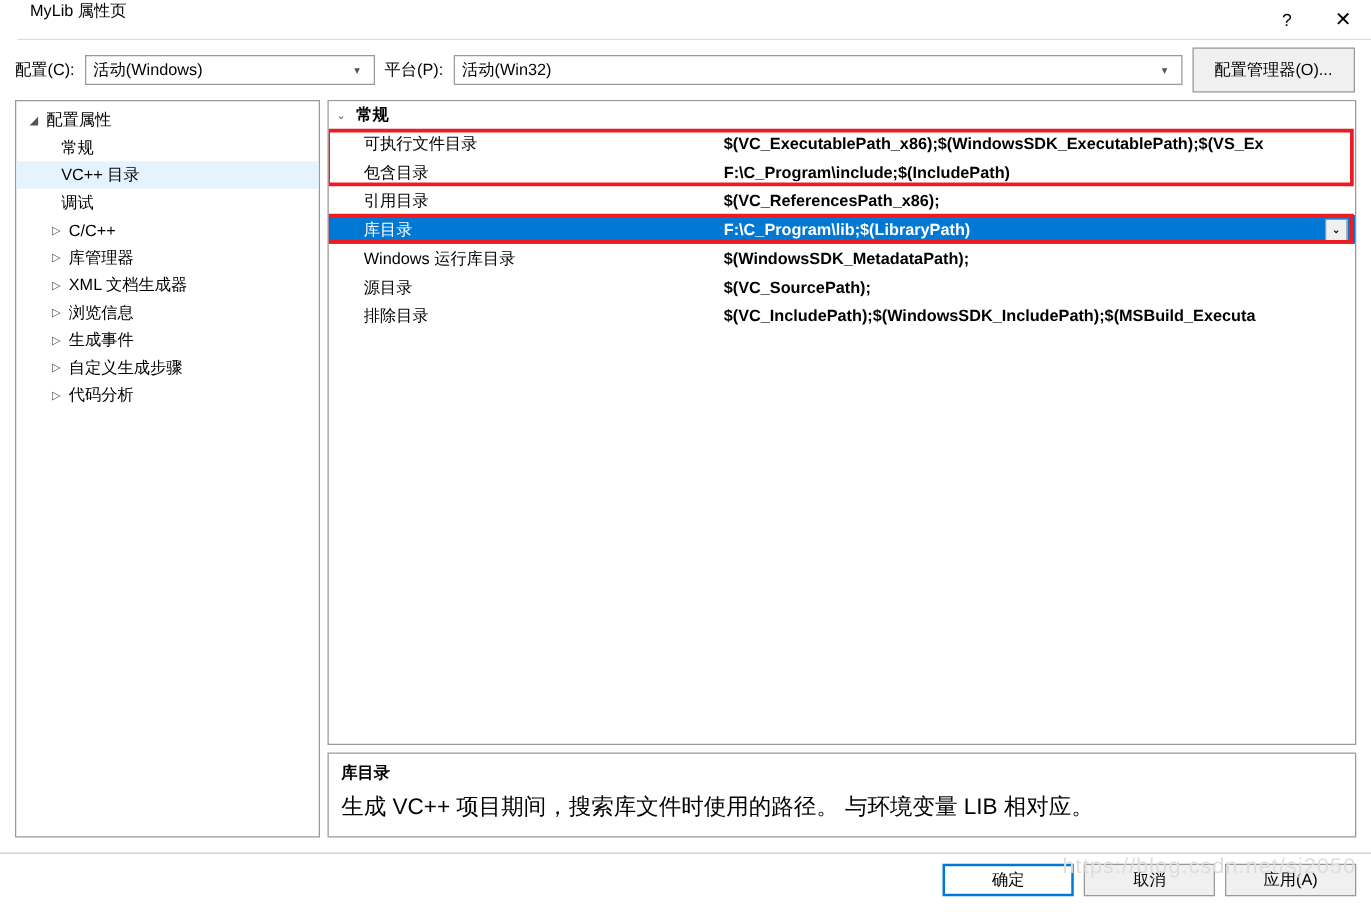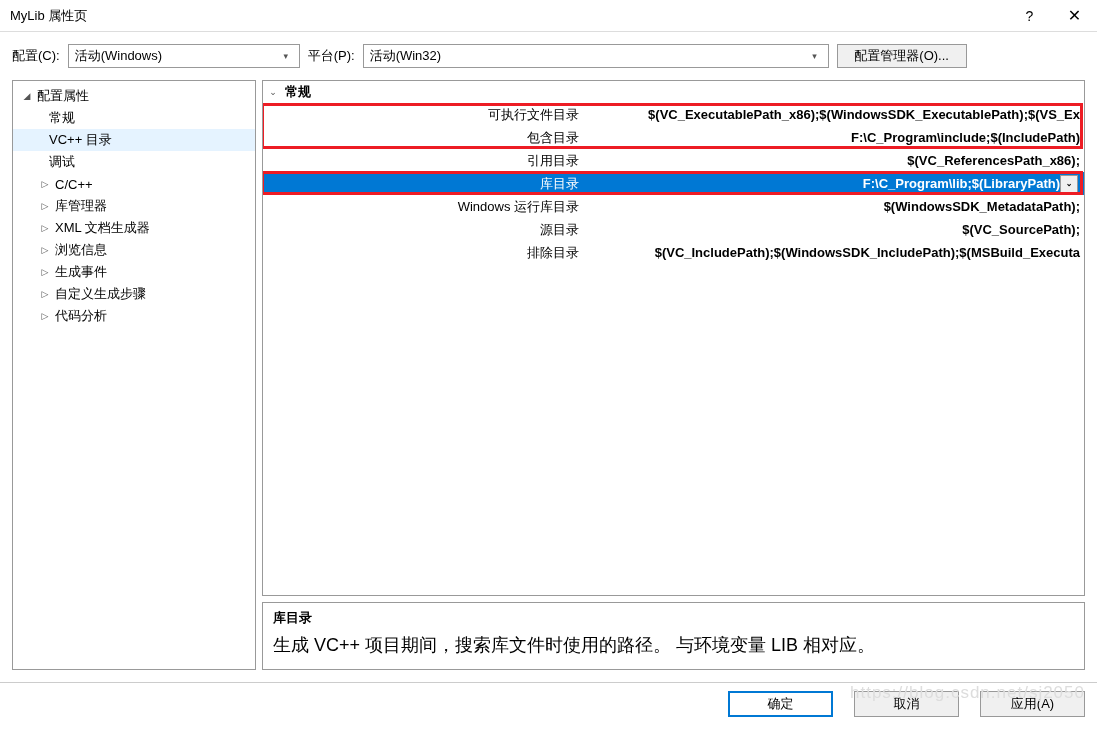--- a/index.html
+++ b/index.html
@@ -1,65 +1,65 @@
 <!DOCTYPE html>
 <html><head>
   <meta charset="utf-8">
   <style>
     * { box-sizing: border-box; margin: 0; padding: 0; }
     body { font-family: "Microsoft YaHei", "Segoe UI", sans-serif; font-size: 12px; background: #fff; color: #000; width: 1097px; height: 737px; overflow: hidden; }
     
-    .titlebar { height: 32px; display: flex; align-items: center; padding-left: 10px; border-bottom: 1px solid #ddd; }
+    .titlebar { height: 32px; display: flex; align-items: flex-start; padding-left: 10px; border-bottom: 1px solid #ddd; margin-left: 14px; }
     .titlebar-title { flex: 1; font-size: 13px; }
     .titlebar-btn { width: 45px; height: 32px; display: flex; align-items: center; justify-content: center; font-size: 14px; cursor: default; }
     .titlebar-btn.close { font-size: 16px; }
     
     .toolbar { height: 48px; display: flex; align-items: center; padding: 0 12px; gap: 8px; }
     .toolbar label { font-size: 13px; }
     .dropdown { height: 24px; border: 1px solid #999; background: #fff; display: flex; align-items: center; padding: 0 6px; position: relative; }
     .dropdown.config { width: 232px; }
-    .dropdown.platform { width: 466px; justify-content: center; }
+    .dropdown.platform { width: 583px; justify-content: center; }
     .dropdown-text { flex: 1; font-size: 13px; }
     .dropdown-arrow { width: 14px; text-align: center; font-size: 9px; color: #555; }
-    .btn { height: 24px; padding: 0 10px; border: 1px solid #999; background: #f0f0f0; font-size: 13px; display: flex; align-items: center; justify-content: center; }
+    .btn { height: 36px; padding: 0 10px; border: 1px solid #999; background: #f0f0f0; font-size: 13px; display: flex; align-items: center; justify-content: center; }
     .btn.config-mgr { width: 130px; }
     
     .main { display: flex; height: 602px; padding: 0 12px 12px 12px; gap: 6px; }
     
     .tree-panel { width: 244px; border: 1px solid #999; padding: 4px 0; overflow: hidden; }
     .tree-item { height: 22px; display: flex; align-items: center; padding-left: 8px; font-size: 13px; white-space: nowrap; }
     .tree-item.selected { background: #e5f3ff; }
     .tree-item .expander { width: 12px; margin-right: 4px; font-size: 9px; color: #555; display: inline-flex; justify-content: center; }
     .tree-item .indent1 { width: 28px; display: inline-block; }
     .tree-item .indent2 { width: 18px; display: inline-block; }
     
     .right-panel { flex: 1; display: flex; flex-direction: column; gap: 6px; }
     .grid-panel { flex: 1; border: 1px solid #999; overflow: hidden; position: relative; }
     .grid-header { height: 22px; display: flex; align-items: center; background: #fff; padding-left: 4px; }
     .grid-header .expander { width: 12px; margin-right: 6px; font-size: 9px; color: #555; text-align: center; }
     .grid-header-text { font-weight: bold; font-size: 13px; }
     
-    .grid-row { height: 23px; display: flex; align-items: center; font-size: 13px; text-align: right; }
+    .grid-row { height: 23px; display: flex; align-items: center; font-size: 13px; }
     .grid-row .row-label { width: 316px; padding-left: 28px; overflow: hidden; white-space: nowrap; }
     .grid-row .row-value { flex: 1; overflow: hidden; white-space: nowrap; padding-right: 4px; font-weight: bold; }
     .grid-row.selected { background: #0078d4; color: #fff; }
     .grid-row.selected .row-value { font-weight: bold; }
     .grid-row.bold .row-value { font-weight: bold; }
     .grid-row .dropdown-cell { width: 18px; height: 18px; border: 1px solid #999; background: #f0f0f0; display: flex; align-items: center; justify-content: center; margin-left: auto; margin-right: 2px; font-size: 8px; }
     
     .highlight-box { position: absolute; border: 3px solid #ed1c24; pointer-events: none; }
     .highlight1 { left: -2px; top: 22px; width: 822px; height: 46px; }
     .highlight2 { left: -2px; top: 90px; width: 822px; height: 24px; }
     
     .desc-panel { height: 68px; border: 1px solid #999; padding: 6px 10px; }
     .desc-title { font-weight: bold; font-size: 13px; margin-bottom: 6px; }
     .desc-text { font-size: 18px; }
     
     .footer { height: 42px; display: flex; align-items: center; justify-content: flex-end; padding: 0 12px; gap: 8px; border-top: 1px solid #ccc; }
-    .footer .btn { width: 105px; height: 26px; margin-left: 13px; }
+    .footer .btn { width: 105px; height: 26px; }
     .footer .btn.ok { border: 2px solid #0078d4; background: #fff; }
     
     .watermark { position: absolute; bottom: 34px; right: 12px; font-size: 17px; color: #ddd; font-family: Liberation Sans, sans-serif; letter-spacing: 1px; }
   </style>
 </head>
 <body>
 
 <div class="titlebar">
   <div class="titlebar-title">MyLib 属性页</div>
   <div class="titlebar-btn">?</div>

